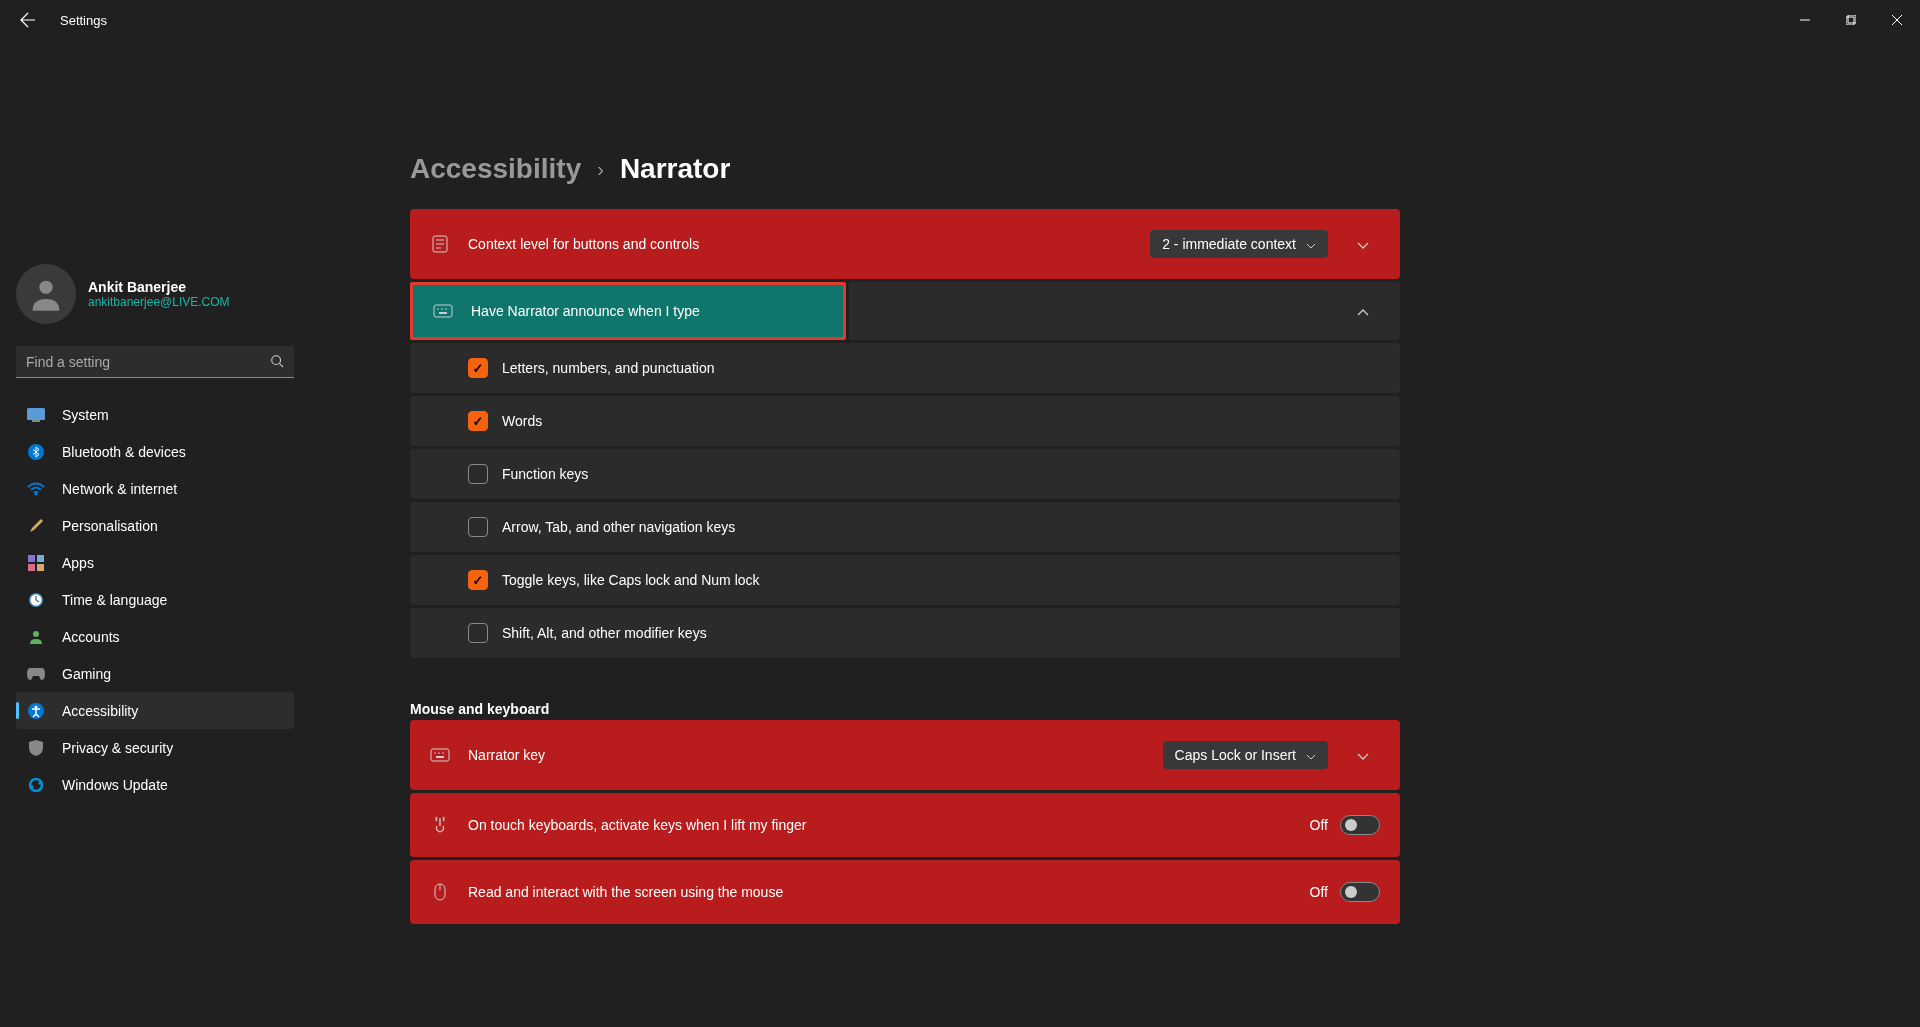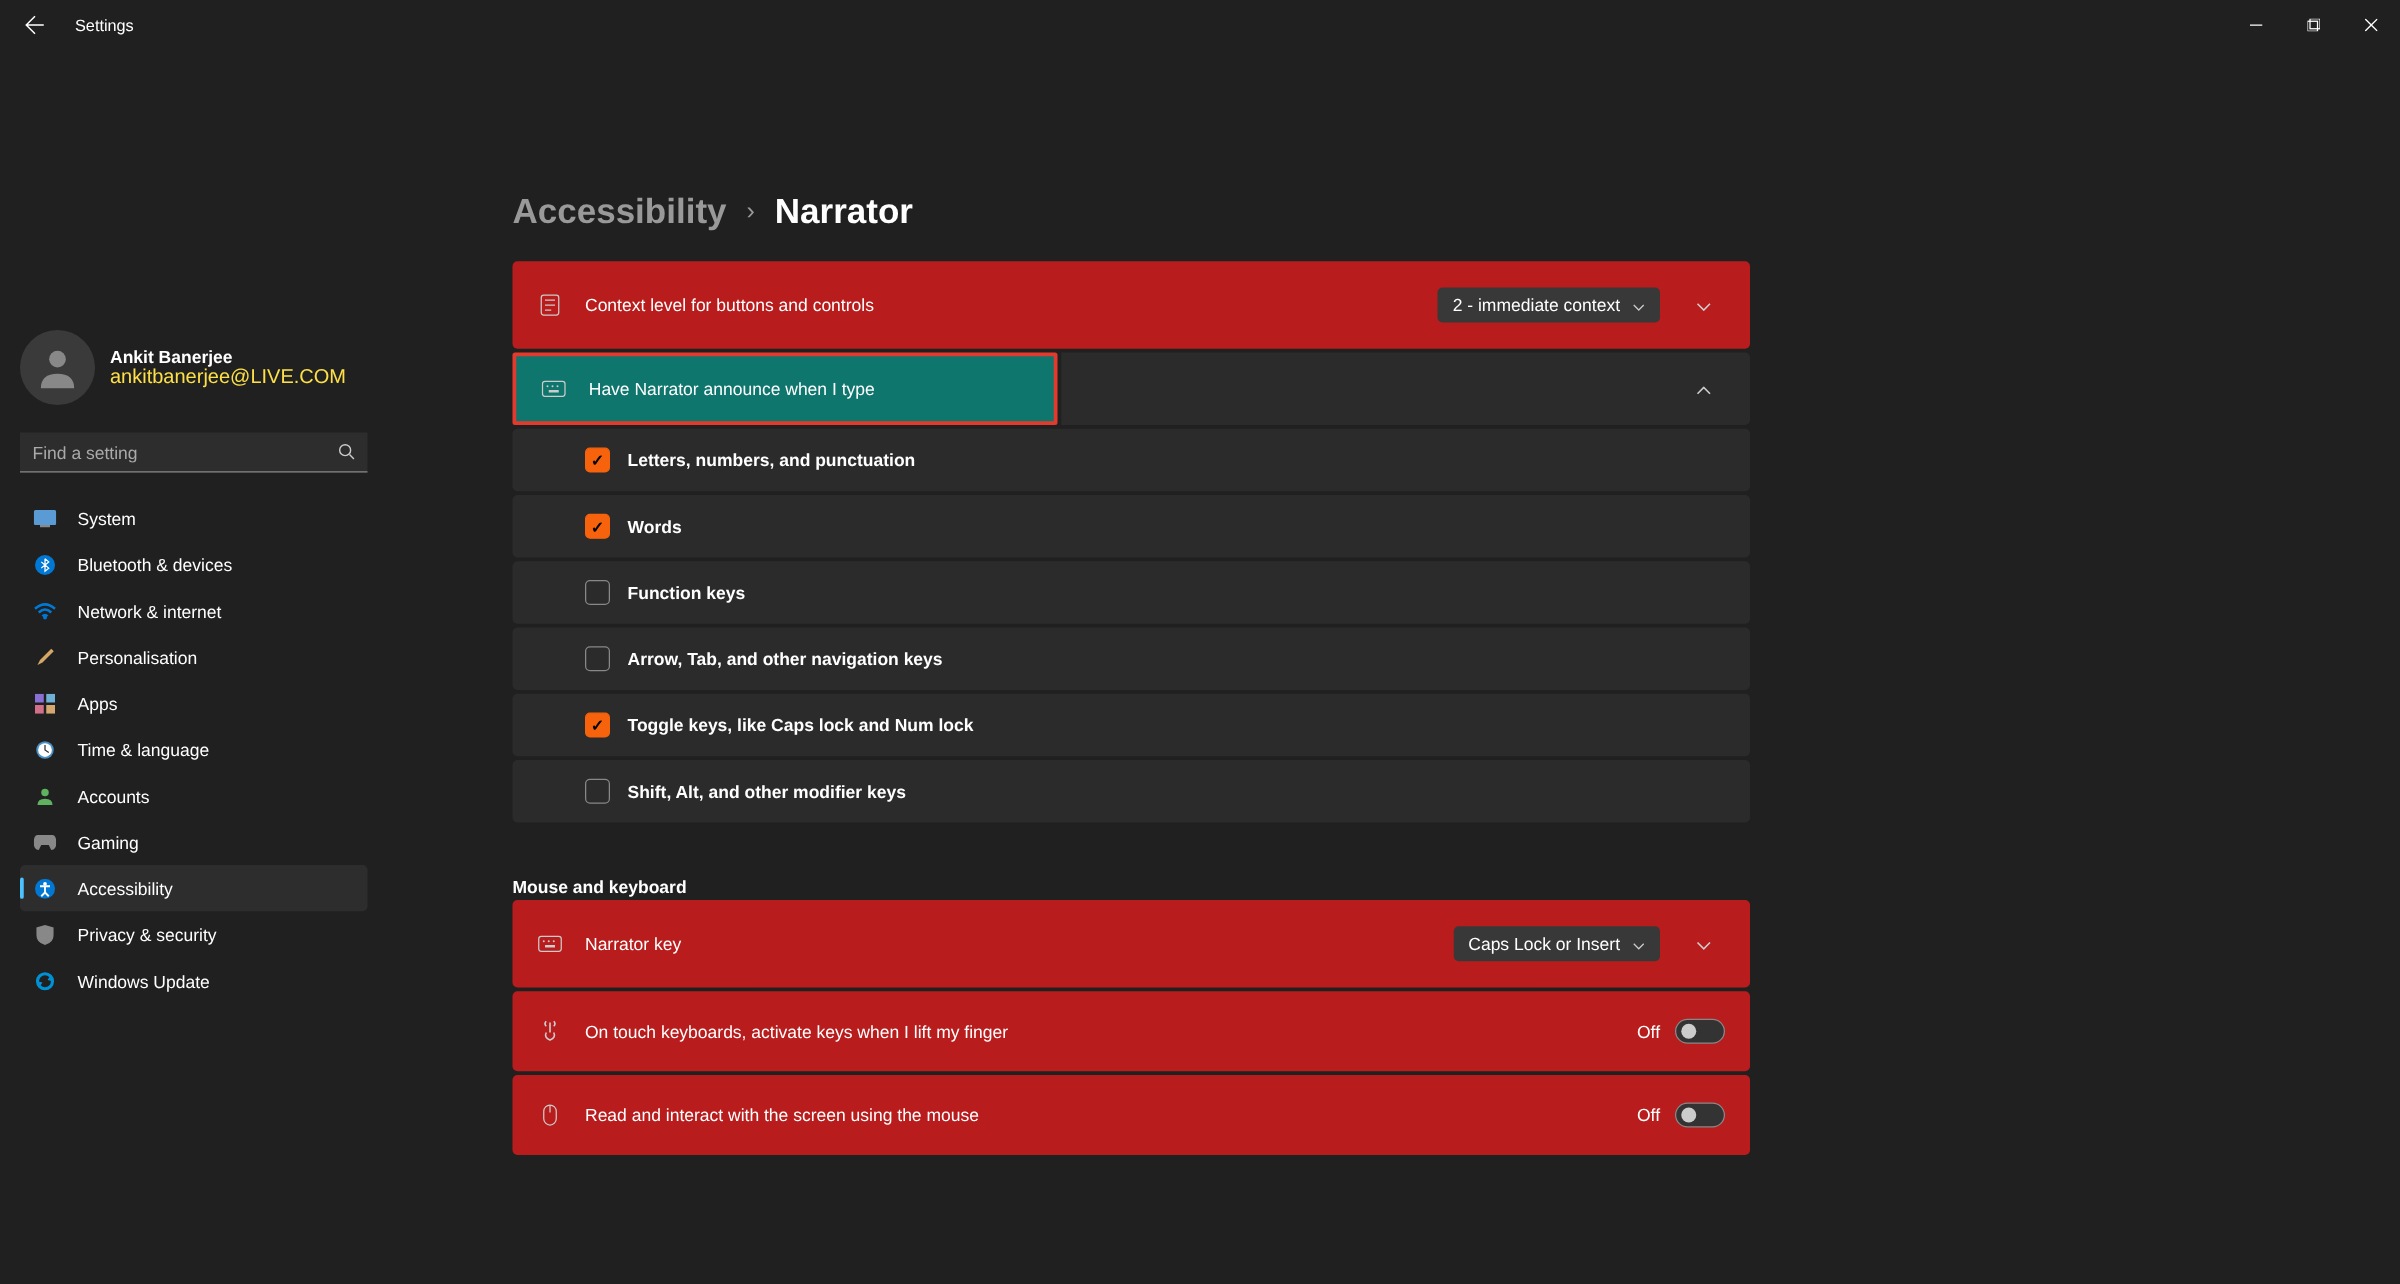--- a/index.html
+++ b/index.html
@@ -86,22 +86,22 @@
     }
     .user-info {
       display: flex;
       flex-direction: column;
     }
     .user-name {
       font-size: 14px;
       font-weight: 600;
     }
     .user-email {
-      font-size: 16px;
-      color: #fde047;
+      font-size: 12px;
+      color: #14b8a6;
     }
     .search-box {
       position: relative;
       margin-bottom: 18px;
     }
     .search-input {
       width: 100%;
       height: 32px;
       background: #2d2d2d;
       border: none;
@@ -254,21 +254,20 @@
       font-size: 13px;
     }
     .checkbox-row {
       background: #2b2b2b;
       border-radius: 4px;
       display: flex;
       align-items: center;
       padding: 14px 20px 14px 58px;
       gap: 14px;
       min-height: 50px;
-      font-weight: bold;
     }
     .checkbox {
       width: 20px;
       height: 20px;
       border-radius: 4px;
       border: 1px solid #888;
       display: flex;
       align-items: center;
       justify-content: center;
       cursor: pointer;

